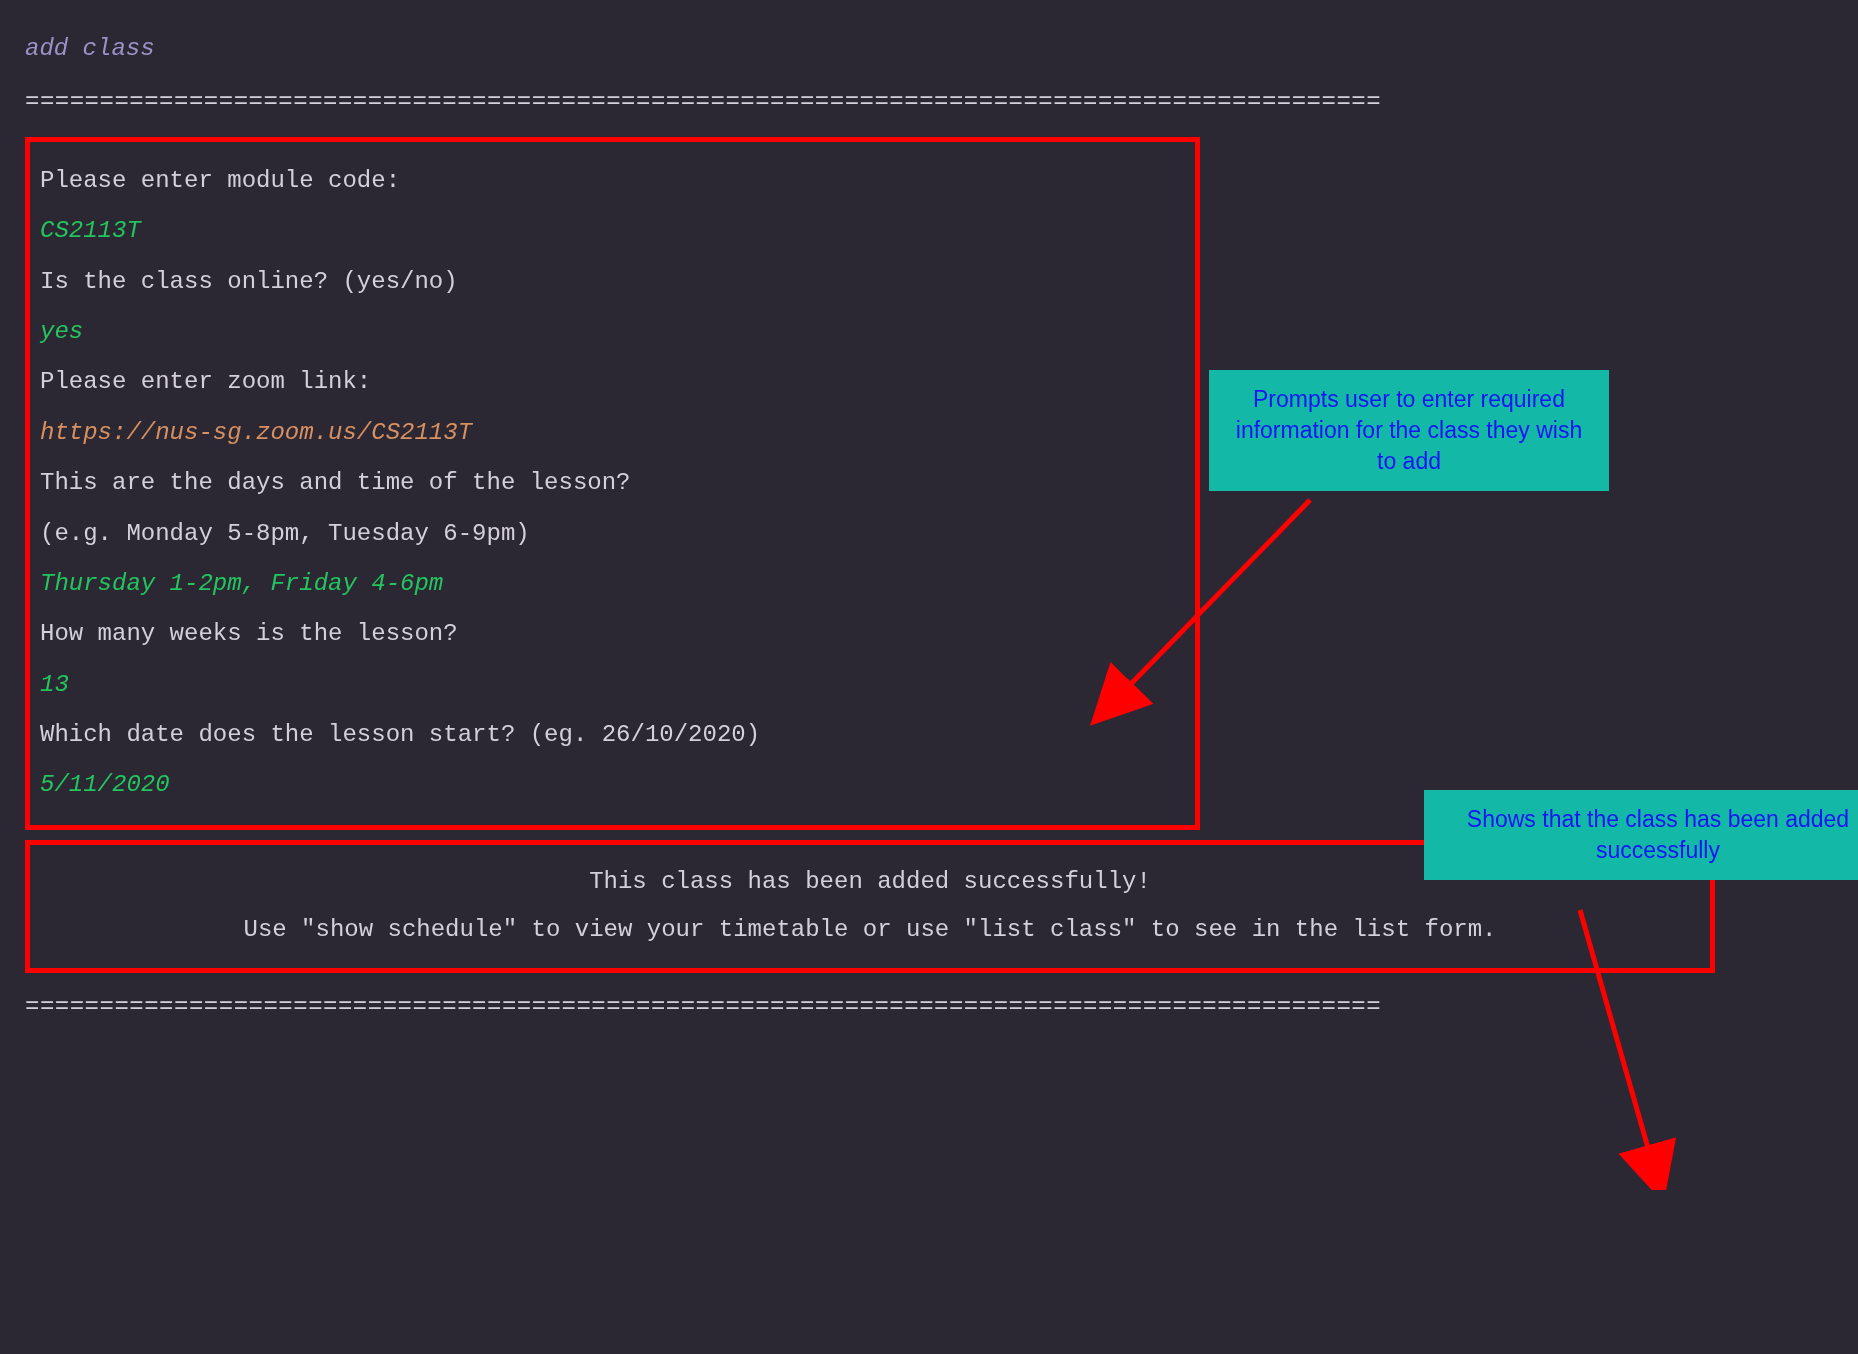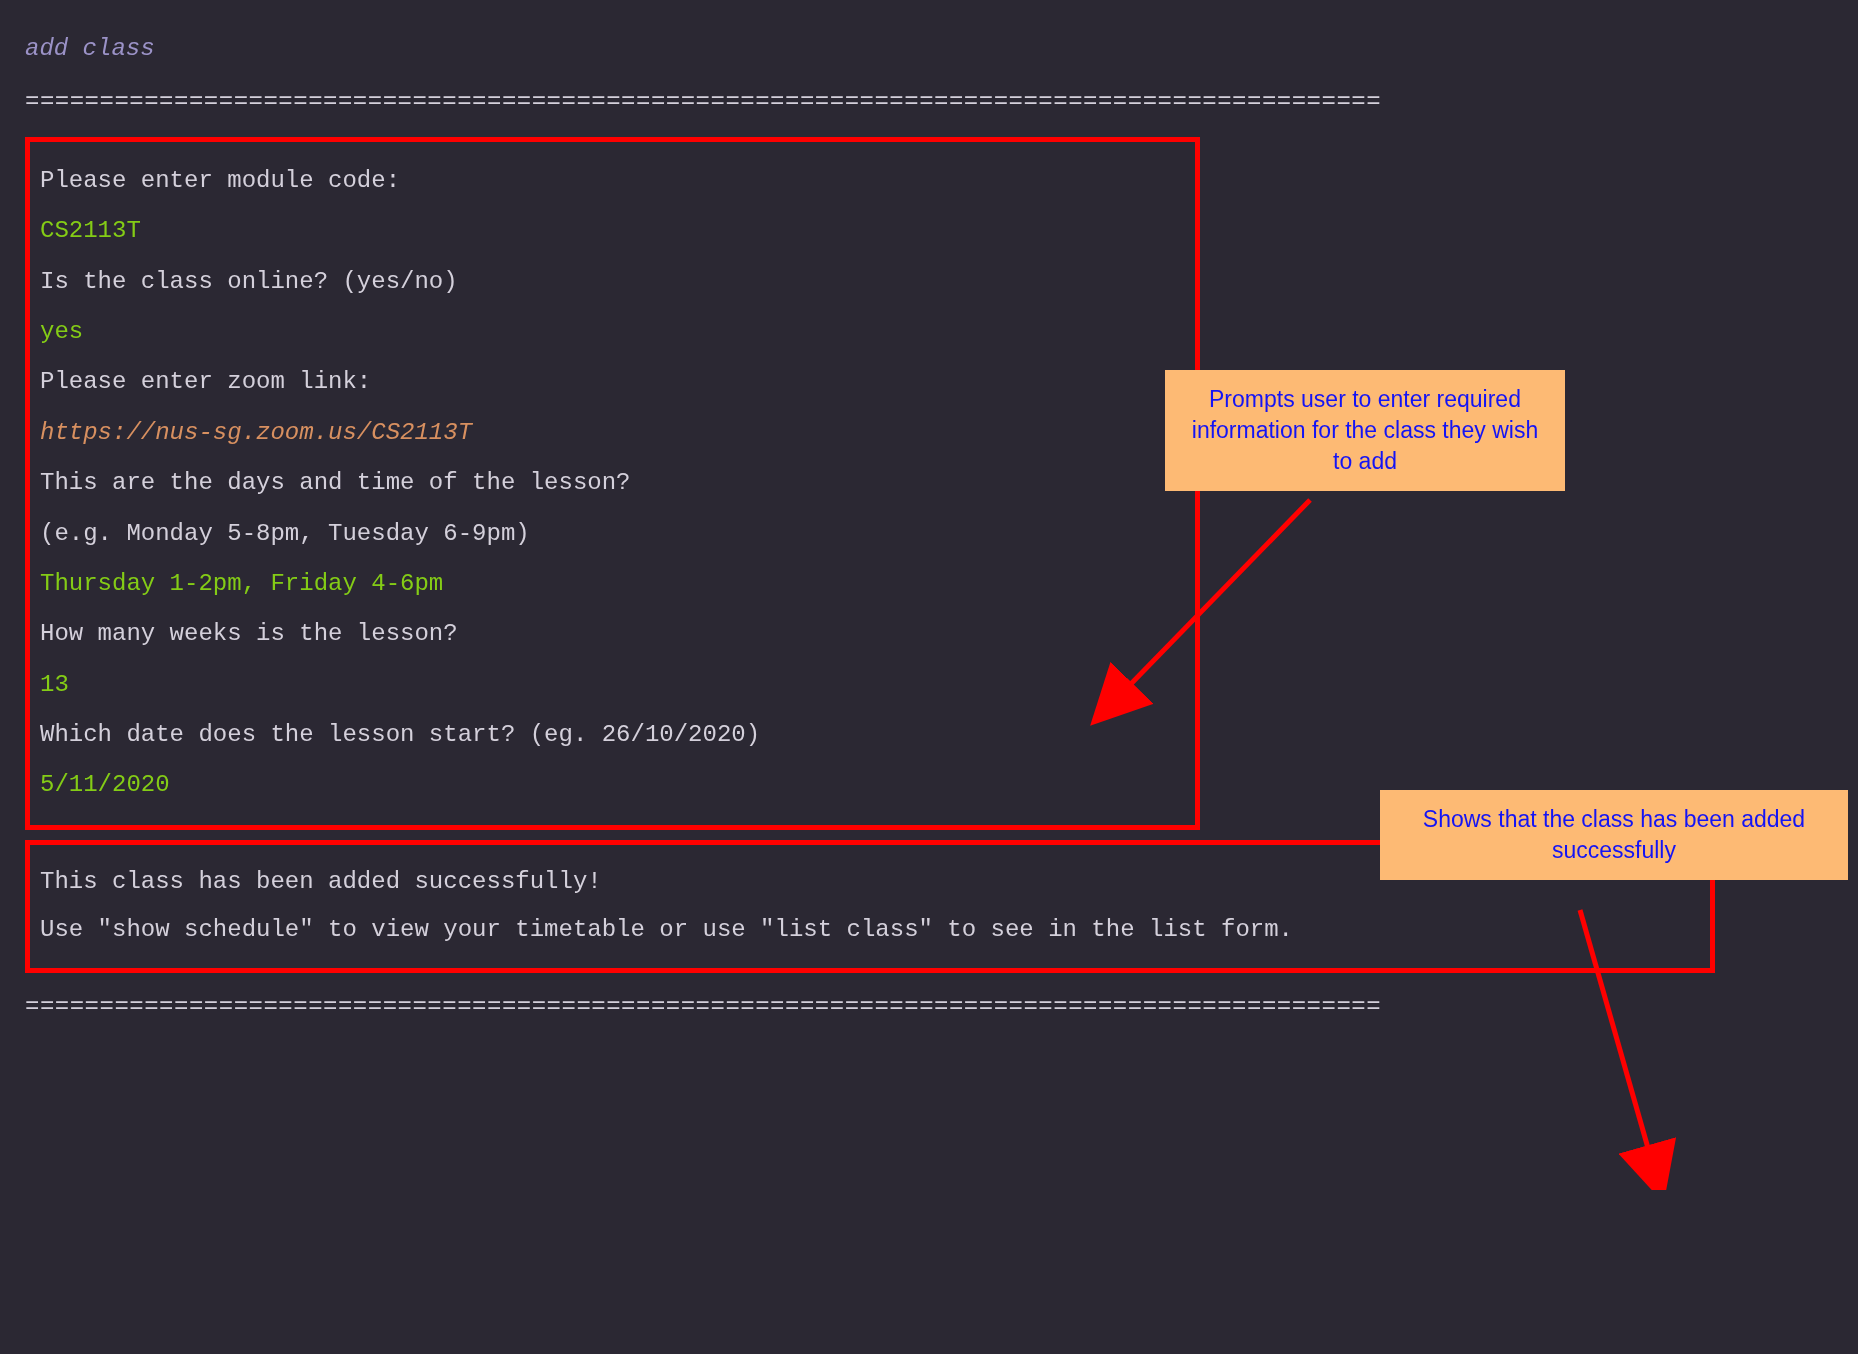--- a/index.html
+++ b/index.html
@@ -34,48 +34,51 @@
       border: 5px solid #ff0000;
       padding: 8px 10px;
       width: 1175px;
       margin-top: 8px;
     }
     .prompt-line {
       color: #d4d0db;
       margin: 12px 0;
     }
     .user-input {
-      color: #84cc16;
+      color: #22c55e;
+      font-style: italic;
       margin: 12px 0;
     }
     .link-input {
       color: #d89060;
       font-style: italic;
       margin: 12px 0;
     }
     .success-box {
       border: 5px solid #ff0000;
       padding: 8px 10px;
       margin-top: 10px;
       width: 1690px;
     }
     .success-line {
       color: #d4d0db;
       margin: 10px 0;
+      text-align: center;
     }
     .callout {
       position: absolute;
-      background-color: #fdba74;
+      background-color: #14b8a6;
       color: #1414f5;
       font-family: Arial, Helvetica, sans-serif;
       font-size: 23px;
       text-align: center;
       padding: 14px 18px;
       line-height: 1.35;
       font-style: normal;
+      margin-left: 44px;
     }
     .callout-1 {
       top: 370px;
       left: 1165px;
       width: 400px;
     }
     .callout-2 {
       top: 790px;
       left: 1380px;
       width: 468px;

